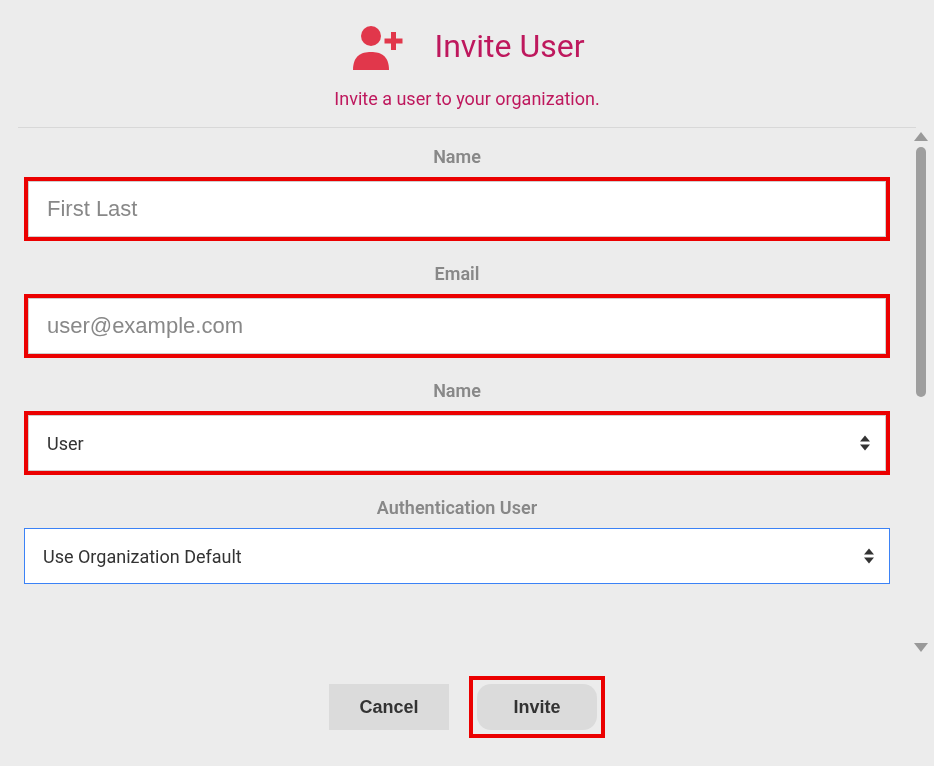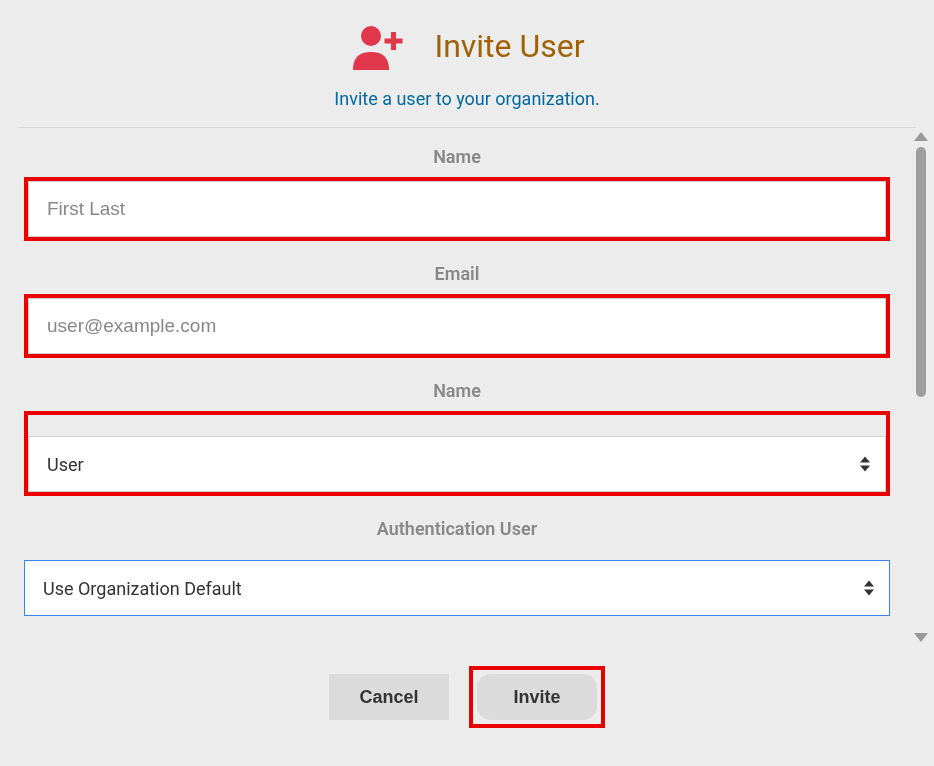--- a/index.html
+++ b/index.html
@@ -32,26 +32,26 @@
       justify-content: center;
     }
     .header-icon {
       width: 56px;
       height: 48px;
       position: relative;
     }
     .header-title {
       font-size: 32px;
       font-weight: 400;
-      color: #a16207;
+      color: #be185d;
       margin-left: 17px;
     }
     .header-subtitle {
       font-size: 18px;
-      color: #0369a1;
+      color: #be185d;
       margin-top: 14px;
     }
     .divider {
       border: none;
       border-top: 1px solid #D8D8D8;
       margin: 0 18px;
     }
     .body-wrap {
       display: flex;
       flex: 1;
@@ -112,21 +112,21 @@
     }
     .highlight-wrap {
       border: 4px solid #EB0000;
       padding: 0;
     }
     .text-input {
       width: 100%;
       height: 56px;
       border: 1px solid #CFCFCF;
       background: #fff;
-      font-size: 19px;
+      font-size: 22px;
       color: #333;
       padding: 0 18px;
       outline: none;
     }
     .text-input::placeholder {
       color: #888;
     }
     .select-wrap {
       position: relative;
       width: 100%;
@@ -136,21 +136,20 @@
       width: 100%;
       height: 56px;
       border: 1px solid #CFCFCF;
       background: #fff;
       font-size: 18px;
       color: #333;
       padding: 0 44px 0 18px;
       display: flex;
       align-items: center;
       cursor: pointer;
-      margin-top: 21px;
     }
     .select-arrows {
       position: absolute;
       right: 16px;
       top: 50%;
       transform: translateY(-50%);
       display: flex;
       flex-direction: column;
       gap: 3px;
       pointer-events: none;
@@ -165,21 +164,21 @@
       width: 0; height: 0;
       border-left: 5px solid transparent;
       border-right: 5px solid transparent;
       border-top: 6px solid #333;
     }
     .footer {
       display: flex;
       justify-content: center;
       align-items: center;
       gap: 20px;
-      padding: 20px 0 38px 0;
+      padding: 20px 0 28px 0;
     }
     .btn {
       height: 46px;
       min-width: 120px;
       border: none;
       background: #DBDBDB;
       font-size: 18px;
       font-weight: 600;
       color: #333;
       cursor: pointer;

